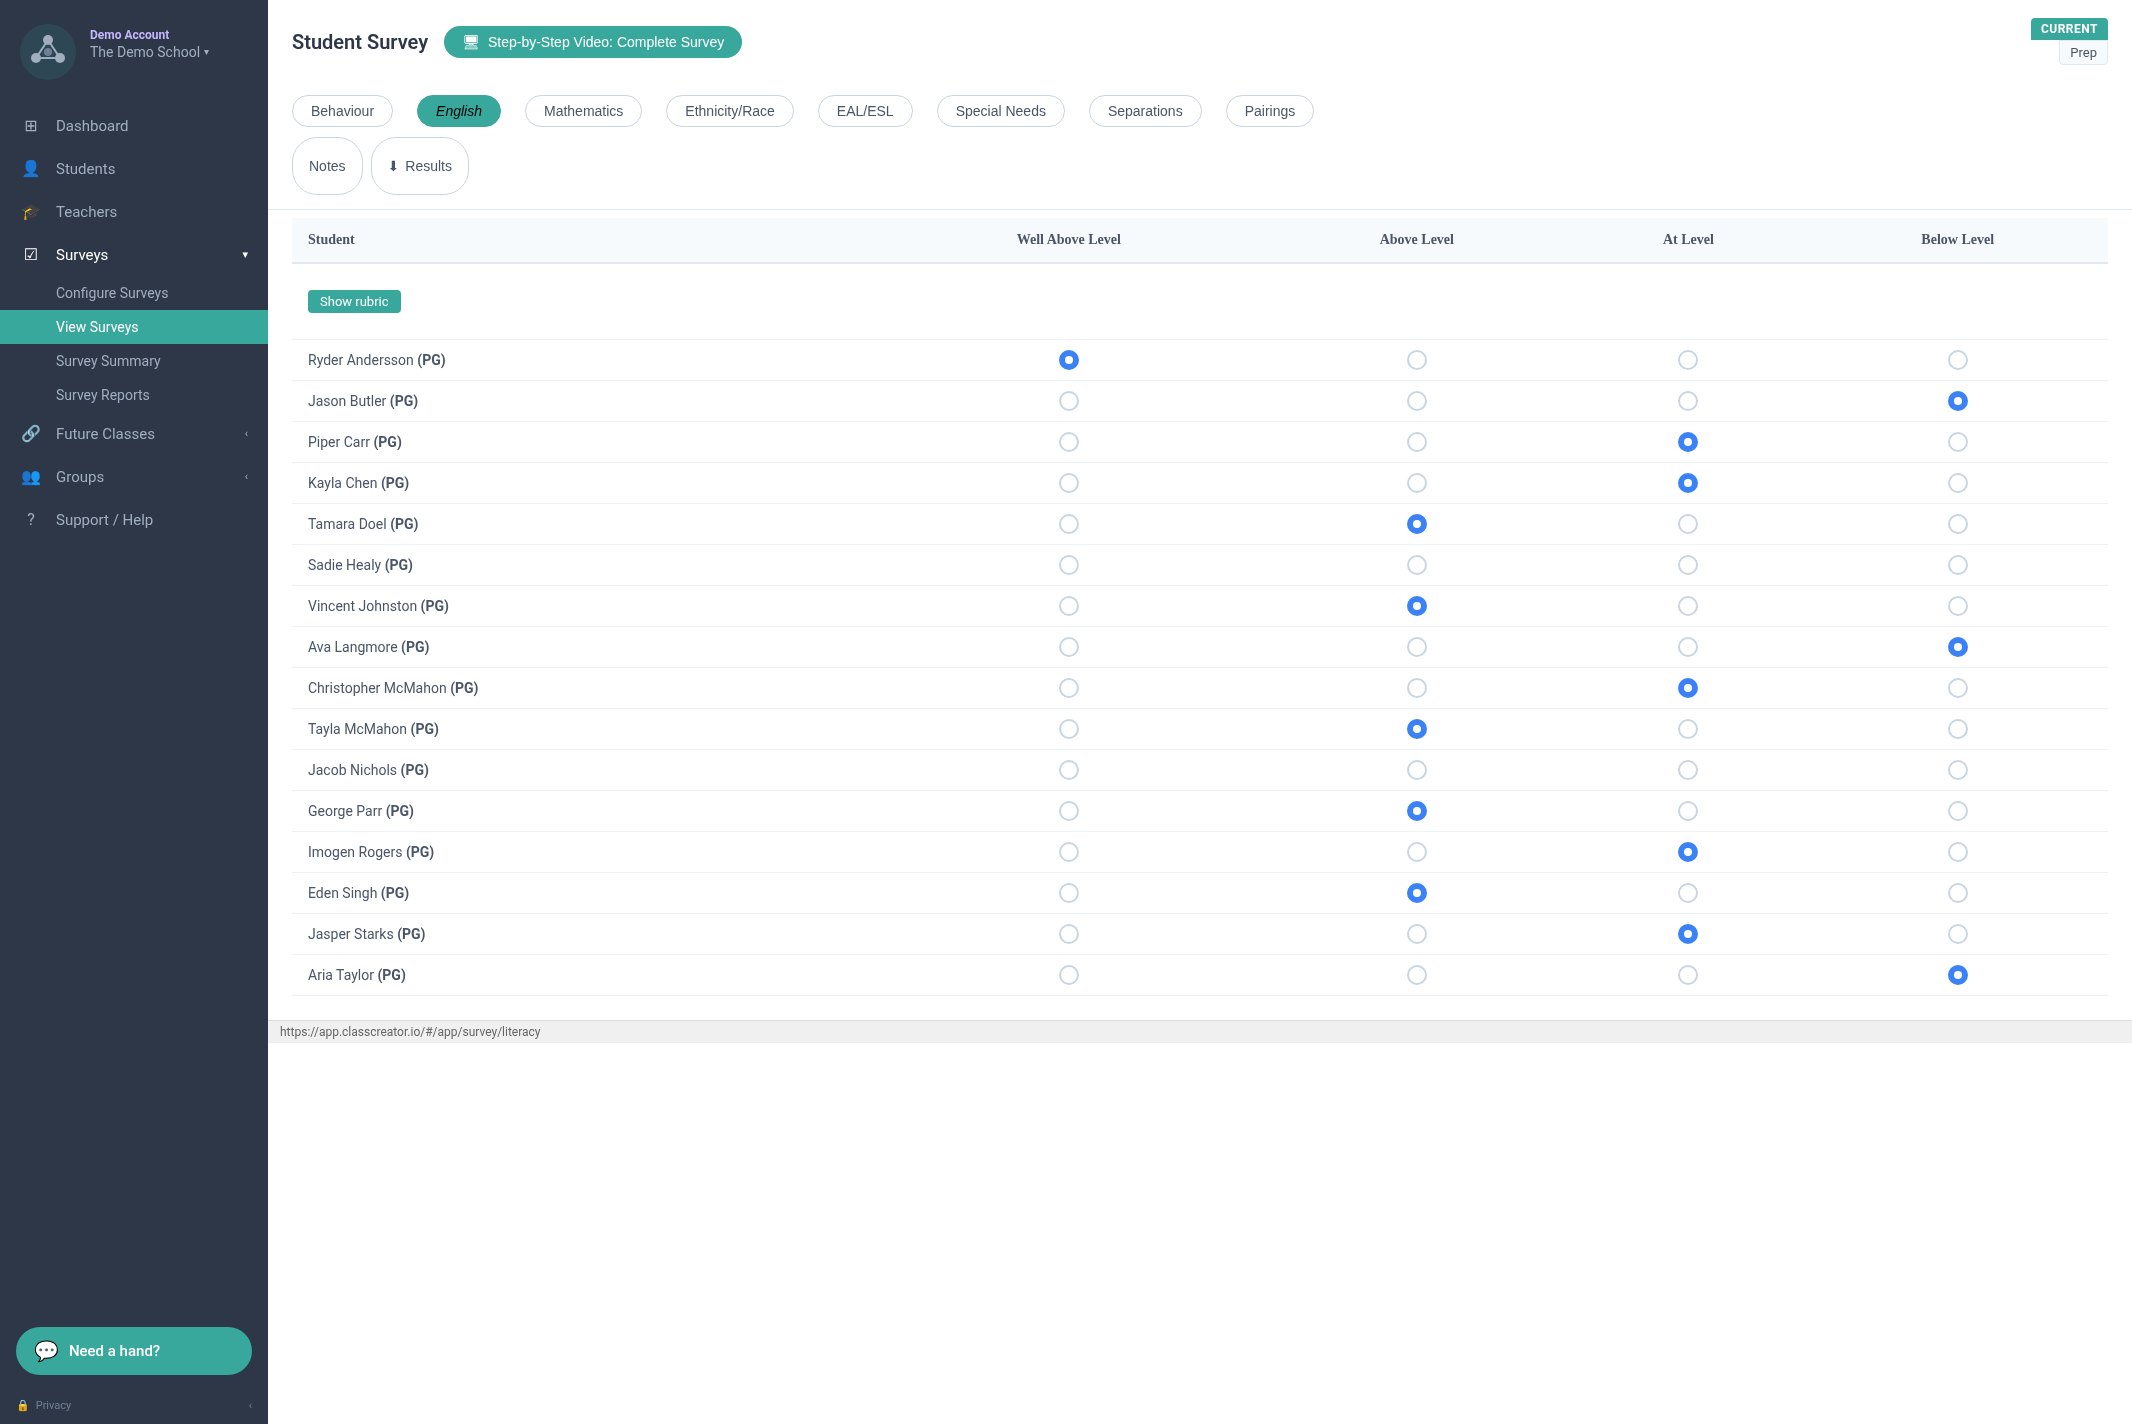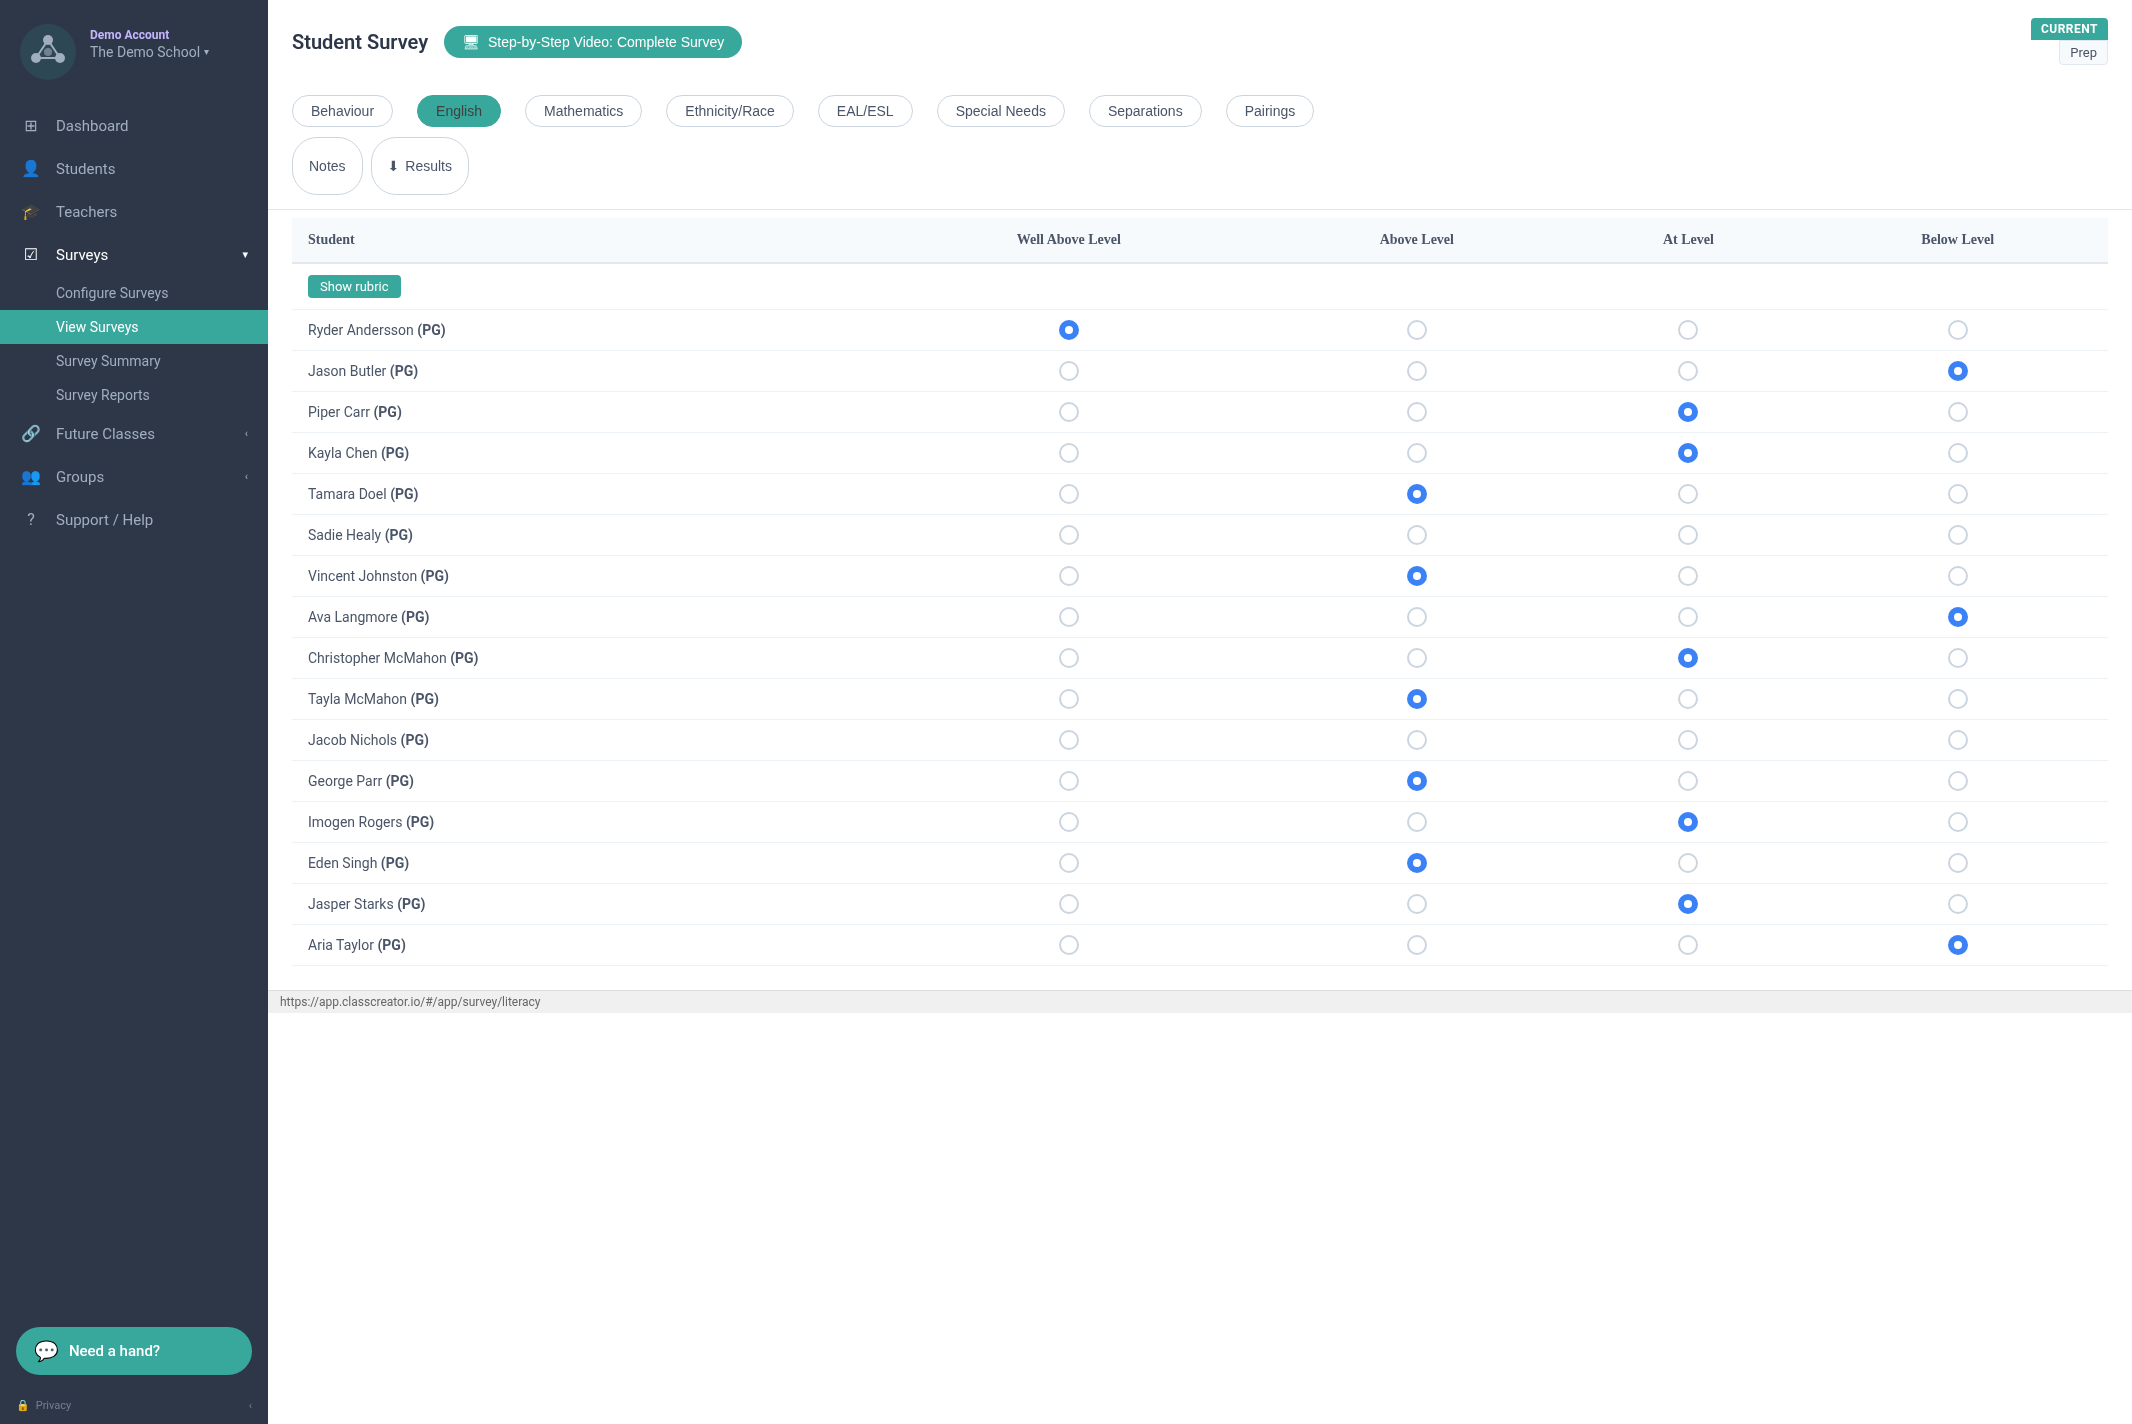--- a/index.html
+++ b/index.html
@@ -150,21 +150,22 @@
       border: 1.5px solid #cbd5e0;
       background: #fff;
       color: #4a5568;
       font-size: 14px;
       cursor: pointer;
       font-weight: 500;
     }
     .tab-btn.active {
       background: #38a89d;
       border-color: #38a89d;
-      color: #404040;
+      color: #000000;
+      font-style: italic;
     }
 
     .sub-tabs-row {
       display: flex;
       gap: 8px;
       padding: 10px 0 14px;
     }
     .sub-tab-btn {
       padding: 20px 16px;
       border-radius: 25px;
@@ -377,21 +378,21 @@
         <tr>
           <th>Student</th>
           <th>Well Above Level</th>
           <th>Above Level</th>
           <th>At Level</th>
           <th>Below Level</th>
         </tr>
       </thead>
       <tbody id="table-body">
         <tr>
-          <td colspan="5" style="text-align:left; padding: 7px 16px;">
+          <td colspan="5" style="text-align:left; padding: 22px 16px;">
             <span class="show-rubric-btn">Show rubric</span>
           </td>
         </tr>
       <tr>
             <td><span>Ryder Andersson </span><span style="font-weight:700;">(PG)</span></td>
             <td>
               <div class="radio-cell">
                 <div class="radio-circle selected"></div>
               </div>
             </td>

